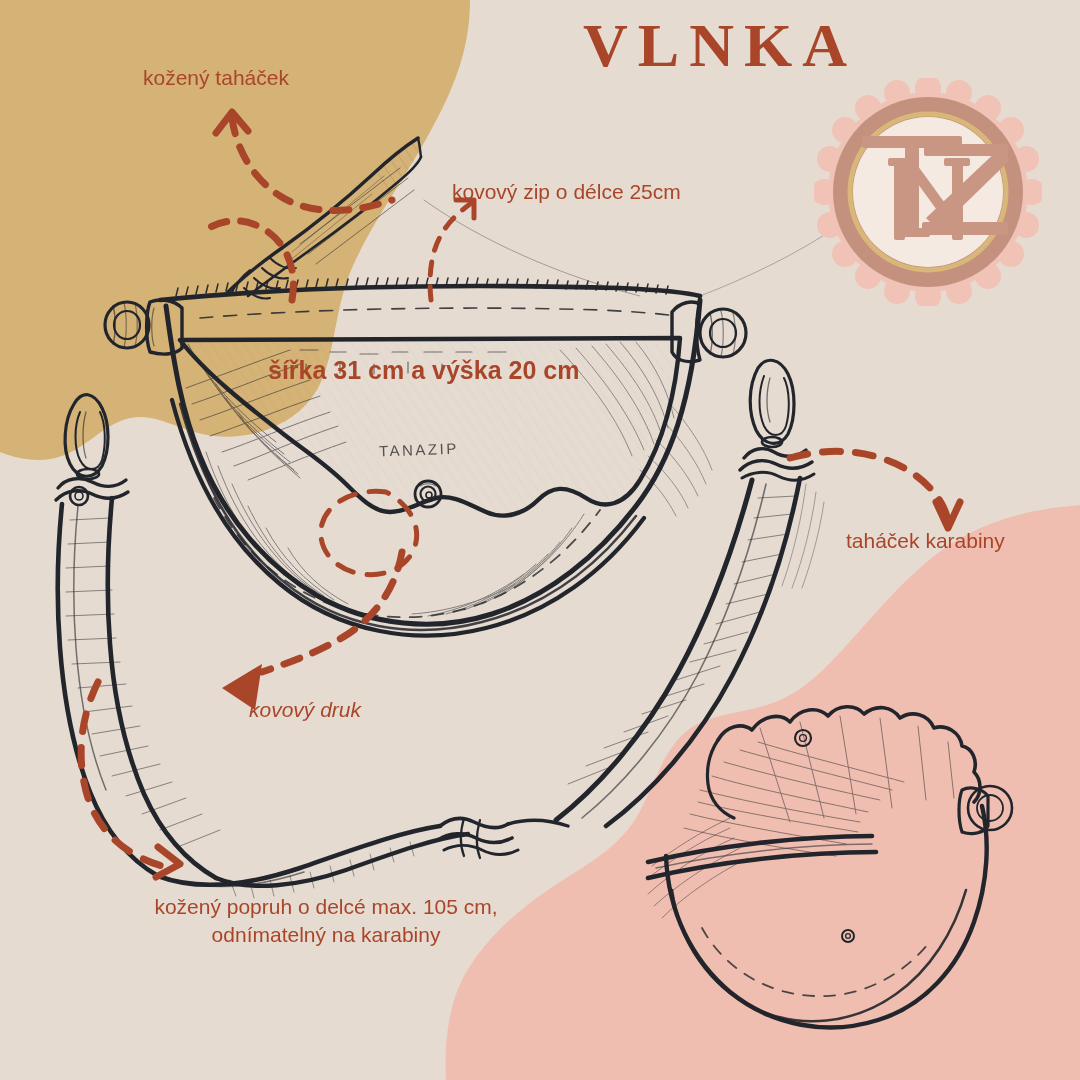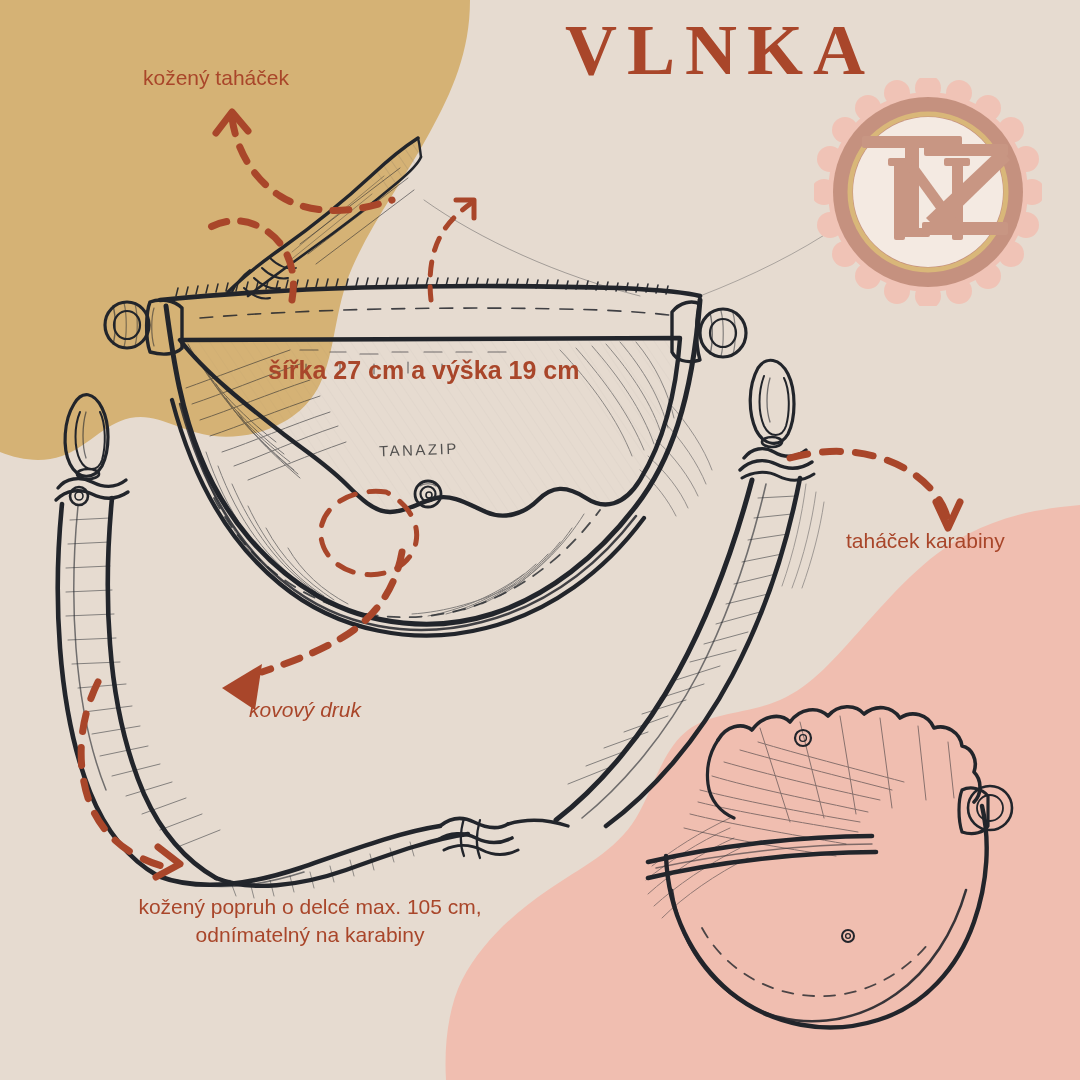--- a/index.html
+++ b/index.html
@@ -21,21 +21,21 @@
   .anno-svg { z-index: 5; }
 
   
   #title {
     position: absolute;
     left: 560px; top: 14px;
     width: 320px;
     z-index: 6;
     font-family: "Liberation Serif", serif;
     font-weight: bold;
-    font-size: 72px;
+    font-size: 62px;
     line-height: 1;
     letter-spacing: 10px;
     color: #A9462A;
     text-align: center;
     white-space: nowrap;
   }
 
   
   #logo-badge {
     position: absolute;
@@ -56,21 +56,21 @@
     white-space: pre;
   }
   .label.bold { font-weight: bold; font-size: 25px; }
   .label.center { text-align:center; white-space: normal; }
 
   #label-tahacek   { left: 104px; top: 64px; margin-left: 39px;  }
   #label-zip       { left: 452px; top: 178px; }
   #label-dims      { left: 268px; top: 354px; }
   #label-karabiny  { left: 846px; top: 527px; }
   #label-druk      { left: 249px; top: 696px; font-style: italic; }
-  #label-popruh    { left: 100px; top: 893px; width: 420px; }
+  #label-popruh    { left: 116px; top: 893px; width: 420px; }
 
   
   #tanazip {
     position:absolute; z-index:4;
     left: 379px; top: 441px;
     color:#3A3A3A;
     font-family: "Liberation Sans", sans-serif;
     font-size: 15px;
     letter-spacing: 2.5px;
     transform: rotate(-2.2deg);
@@ -478,19 +478,20 @@
         <rect x="130" y="80" width="26" height="8" rx="2"></rect>
 
         <rect x="110" y="66" width="84" height="12" rx="2"></rect>
         <polygon points="186,70 196,82 124,152 112,140"></polygon>
         <rect x="108" y="144" width="86" height="13" rx="2"></rect>
       </g>
     </svg>
   </div>
 
   <div class="label" id="label-tahacek">kožený taháček</div>
-  <div class="label bold" id="label-dims">šířka 27 cm a výška 19 cm</div>
+  <div class="label" id="label-zip">kovový zip o délce 25cm</div>
+  <div class="label bold" id="label-dims">šířka 31 cm a výška 20 cm</div>
   <div class="label" id="label-karabiny">taháček karabiny</div>
   <div class="label" id="label-druk">kovový druk</div>
   <div class="label center" id="label-popruh">kožený popruh o delcé max. 105 cm,
 odnímatelný na karabiny</div>
 
 </div>
 
 </body></html>

